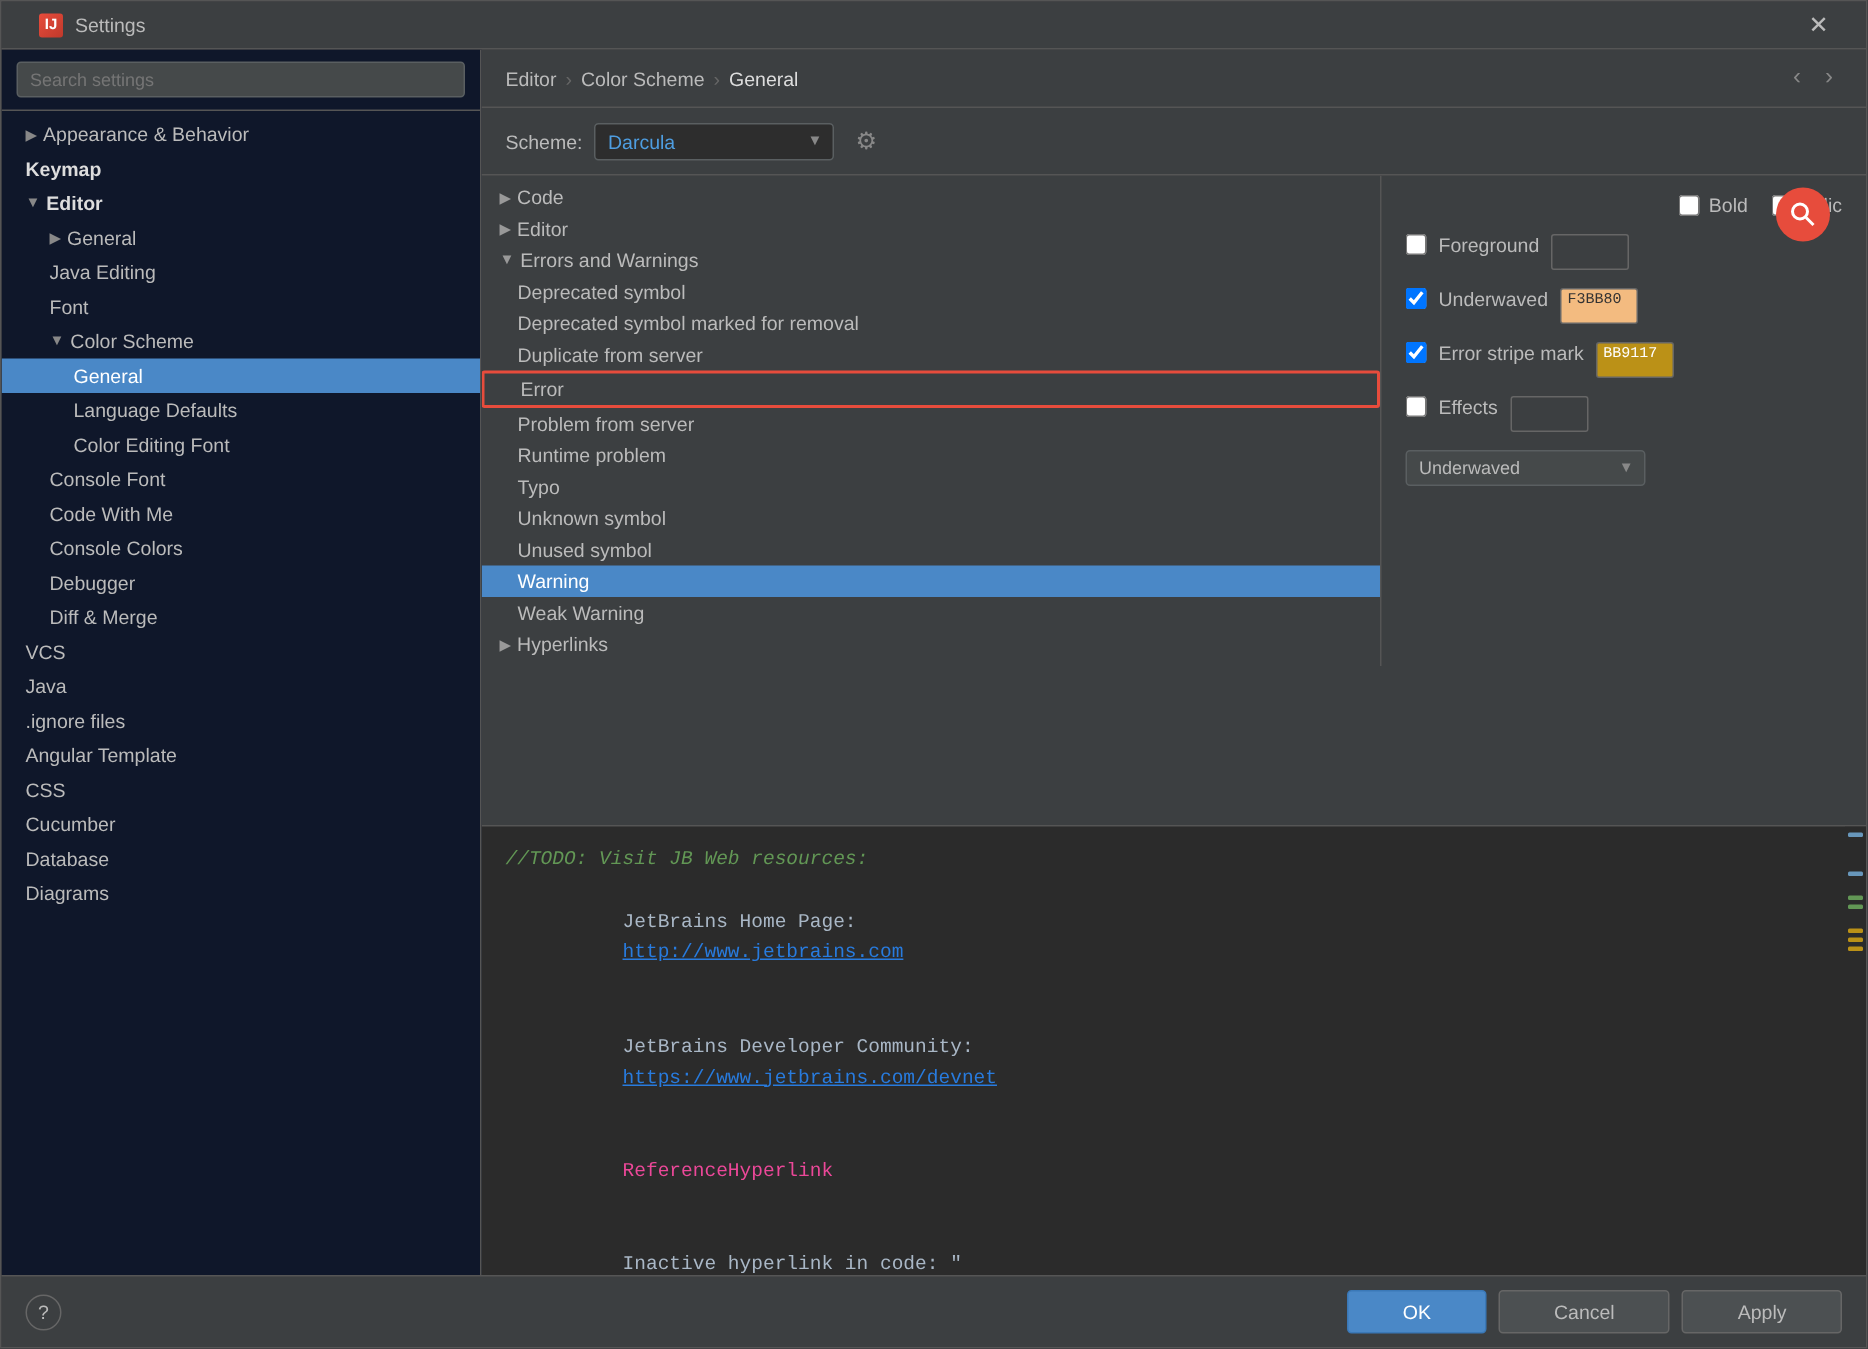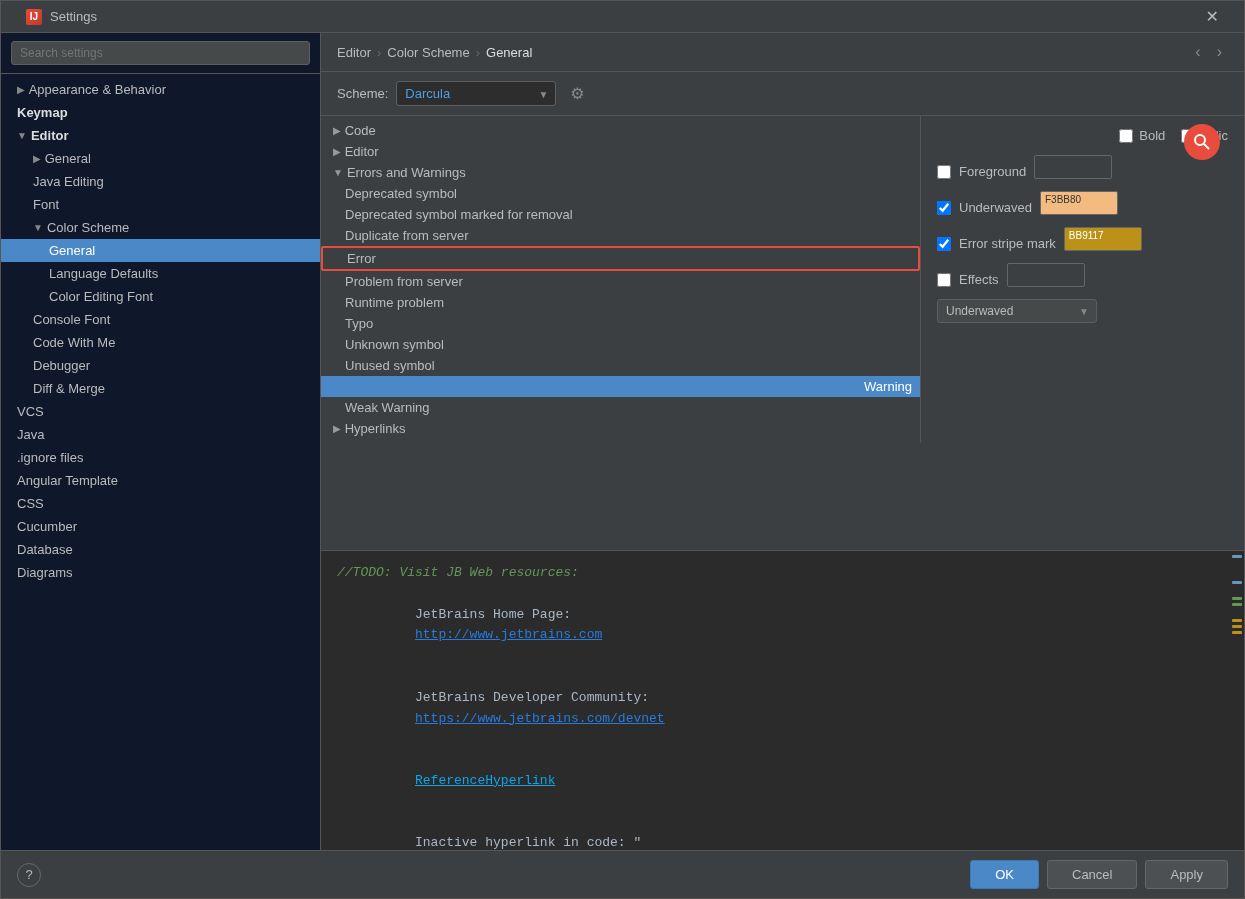--- a/index.html
+++ b/index.html
@@ -246,21 +246,20 @@
       cursor: pointer;
       display: flex;
       align-items: center;
       color: #bbbbbb;
       font-size: 13px;
     }
 
     .tree-item.selected {
       background: #4a88c7;
       color: white;
-      justify-content: flex-end;
     }
 
     .tree-item .arrow {
       margin-right: 4px;
       font-size: 10px;
       color: #999;
     }
 
     .tree-item.indent1 { padding-left: 24px; }
 
@@ -288,45 +287,46 @@
     
     .options-panel {
       flex: 1;
       padding: 12px 16px;
       overflow-y: auto;
       position: relative;
     }
 
     .option-row {
       display: flex;
-      align-items: flex-end;
+      align-items: flex-start;
       gap: 8px;
       margin-bottom: 12px;
     }
 
     .checkbox-label {
       display: flex;
       align-items: center;
       gap: 6px;
       color: #bbbbbb;
       font-size: 13px;
     }
 
     .checkbox-input {
       width: 14px;
       height: 14px;
       cursor: pointer;
     }
 
     .color-swatch {
-      width: 78px;
+      width: 52px;
       height: 24px;
       border: 1px solid #666;
       border-radius: 2px;
       cursor: pointer;
+      font-family: Liberation Mono, monospace;
     }
 
     .effects-select {
       background: #45494a;
       border: 1px solid #5a5f61;
       color: #bbbbbb;
       padding: 4px 24px 4px 8px;
       border-radius: 3px;
       font-size: 12px;
       width: 160px;
@@ -370,37 +370,37 @@
     }
 
     .preview-line {
       line-height: 1.6;
       white-space: pre;
     }
 
     .code-comment { color: #629755; font-style: italic; }
     .code-text { color: #a9b7c6; }
     .code-link { color: #287bde; text-decoration: underline; }
-    .code-ref-link { color: #0ea5e9; text-decoration: underline; }
+    .code-ref-link { color: #ec4899; }
 
     
     .bottom-bar {
       height: 48px;
       background: #3c3f41;
       border-top: 1px solid #555;
       display: flex;
       align-items: center;
       justify-content: flex-end;
       padding: 0 16px;
       gap: 8px;
       flex-shrink: 0;
     }
 
     .btn {
-      padding: 6px 24px;
+      padding: 6px 36px;
       border-radius: 3px;
       font-size: 13px;
       cursor: pointer;
       border: 1px solid #666;
       color: #bbbbbb;
       background: #4c5052;
     }
 
     .btn-primary {
       background: #4a88c7;
@@ -481,20 +481,23 @@
           <span>Language Defaults</span>
         </div>
         <div class="nav-item level3">
           <span>Color Editing Font</span>
         </div>
         <div class="nav-item level2">
           <span>Console Font</span>
         </div>
         <div class="nav-item level2">
           <span>Code With Me</span>
+        </div>
+        <div class="nav-item level2">
+          <span>Console Colors</span>
         </div>
         <div class="nav-item level2">
           <span>Debugger</span>
         </div>
         <div class="nav-item level2">
           <span>Diff &amp; Merge</span>
         </div>
         <div class="nav-item level1">
           <span>VCS</span>
         </div>

